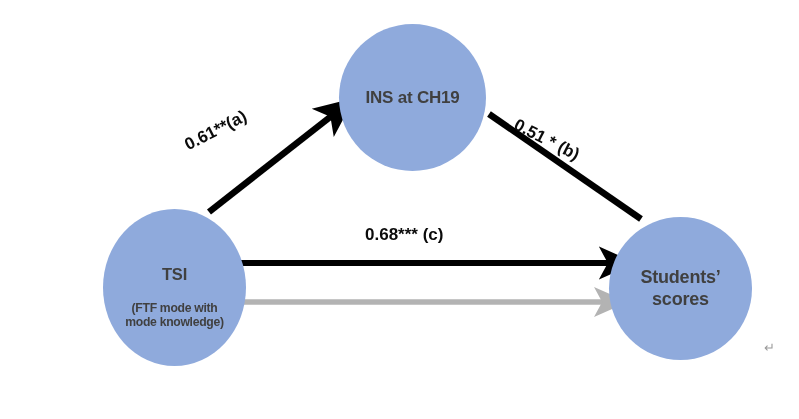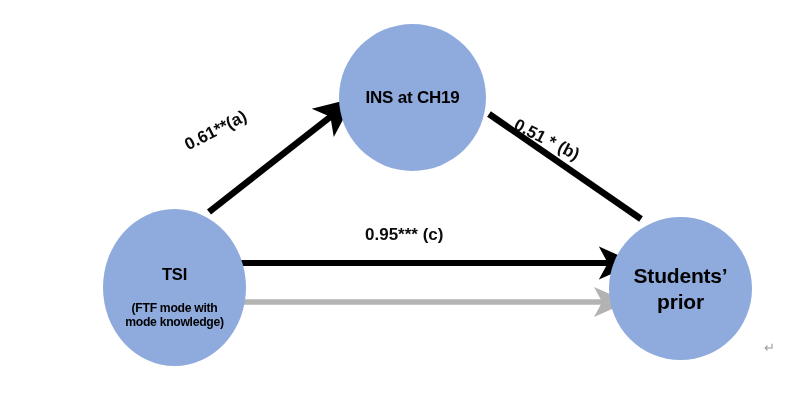--- a/index.html
+++ b/index.html
@@ -27,21 +27,21 @@
   }
   .node-ellipse {
     position: absolute;
     border-radius: 50%;
     background: #8FAADC;
     display: flex;
     flex-direction: column;
     align-items: center;
     justify-content: center;
     text-align: center;
-    color: #000000;
+    color: #404040;
     box-sizing: border-box;
     z-index: 2;
   }
   
   #node-tsi {
     left: 103px;
     top: 209px;
     width: 143px;
     height: 157px;
   }
@@ -71,21 +71,21 @@
     letter-spacing: -0.2px;
   }
   
   #node-scores {
     left: 609px;
     top: 217px;
     width: 143px;
     height: 143px;
   }
   #node-scores .node-title {
-    font-size: 21px;
+    font-size: 18px;
     font-weight: 700;
     line-height: 1.22;
     letter-spacing: -0.2px;
   }
   .path-label {
     position: absolute;
     color: #0b0b0b;
     font-weight: 700;
     white-space: nowrap;
     z-index: 3;
@@ -160,23 +160,23 @@
     </div>
   </div>
 
   <div class="node-ellipse" id="node-ins">
     <div class="node-title">INS at CH19</div>
   </div>
 
   <div class="node-ellipse" id="node-scores">
     <div class="node-title">
       <span>Students’</span><br>
-      <span>prior</span>
+      <span>scores</span>
     </div>
   </div>
 
   <div class="path-label" id="label-a">0.61**(a)</div>
   <div class="path-label" id="label-b">0.51 * (b)</div>
-  <div class="path-label" id="label-c">0.95*** (c)</div>
+  <div class="path-label" id="label-c">0.68*** (c)</div>
 
   <div id="pilcrow-mark">↵</div>
 
 </div>
 
 </body></html>

